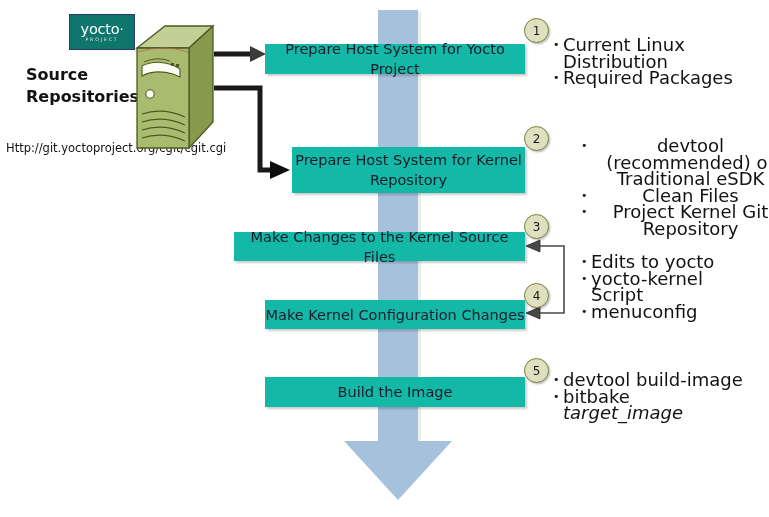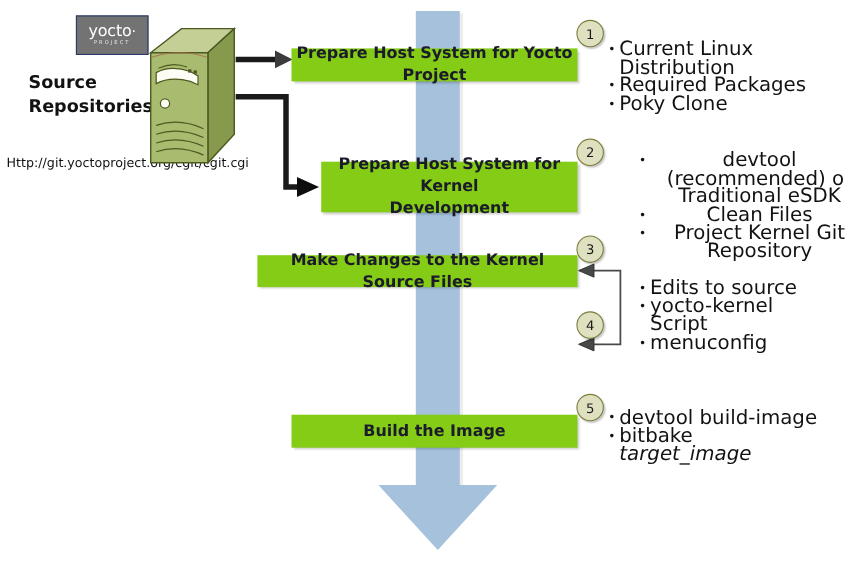--- a/index.html
+++ b/index.html
@@ -44,21 +44,21 @@
     background: rgba(0,0,0,0.07);
   }
 
   
   .yocto-logo {
     position: absolute;
     left: 69px;
     top: 14px;
     width: 66px;
     height: 36px;
-    background: #737373;
+    background: #0f766e;
     border: 1px solid #2b3a66;
     box-sizing: border-box;
     text-align: center;
     color: #ffffff;
   }
   .yocto-word {
     font-size: 14.5px;
     line-height: 15px;
     padding-top: 7px;
     letter-spacing: -0.2px;
@@ -95,31 +95,30 @@
 
   
   .server { position: absolute; left: 133px; top: 22px; width: 84px; height: 130px; }
 
   
   .conn { position: absolute; }
 
   
   .pbox {
     position: absolute;
-    background: #84cc16;
+    background: #14b8a6;
     box-shadow: 2px 2px 2px rgba(0,0,0,0.20);
     color: #1b1b2b;
     font-size: 14.5px;
     display: flex;
     align-items: center;
     justify-content: center;
     text-align: center;
     box-sizing: border-box;
     line-height: 20px;
-    font-weight: bold;
   }
   #box1 { left: 265px; top: 44px;  width: 260px; height: 30px; }
   #box2 { left: 292px; top: 147px; width: 233px; height: 46px; justify-content: center; }
   #box3 { left: 234px; top: 232px; width: 291px; height: 29px; }
   #box4 { left: 265px; top: 300px; width: 260px; height: 29px; }
   #box5 { left: 265px; top: 377px; width: 260px; height: 30px; text-align: right; }
 
   
   .badge {
     position: absolute;
@@ -235,28 +234,31 @@
     </svg>
   </div>
 
   <div class="pbox" id="box1">
     <span>Prepare Host System for Yocto Project</span>
   </div>
 
   <div class="pbox" id="box2">
     <span>
       <span>Prepare Host System for Kernel</span><br>
-      <span>Development</span>
+      <span>Repository</span>
     </span>
   </div>
 
   <div class="pbox" id="box3">
     <span>Make Changes to the Kernel Source Files</span>
   </div>
 
+  <div class="pbox" id="box4">
+    <span>Make Kernel Configuration Changes</span>
+  </div>
 
   <div class="pbox" id="box5">
     <span>Build the Image</span>
   </div>
 
   <div class="badge" id="badge1">
     <span>1</span>
   </div>
   <div class="badge" id="badge2">
     <span>2</span>
@@ -268,35 +270,34 @@
     <span>4</span>
   </div>
   <div class="badge" id="badge5">
     <span>5</span>
   </div>
 
   <div class="blist" id="bl1">
     <ul>
       <li>Current Linux Distribution</li>
       <li>Required Packages</li>
-      <li>Poky Clone</li>
     </ul>
   </div>
 
   <div class="blist" id="bl2">
     <ul>
       <li class="wrap2">devtool (recommended) or Traditional eSDK</li>
       <li>Clean Files</li>
       <li>Project Kernel Git Repository</li>
     </ul>
   </div>
 
   <div class="blist" id="bl34">
     <ul>
-      <li>Edits to source</li>
+      <li>Edits to yocto</li>
       <li>yocto-kernel Script</li>
       <li>menuconfig</li>
     </ul>
   </div>
 
   <div class="blist" id="bl5">
     <ul>
       <li>devtool build-image</li>
       <li><span>bitbake </span><span class="ital">target_image</span></li>
     </ul>

